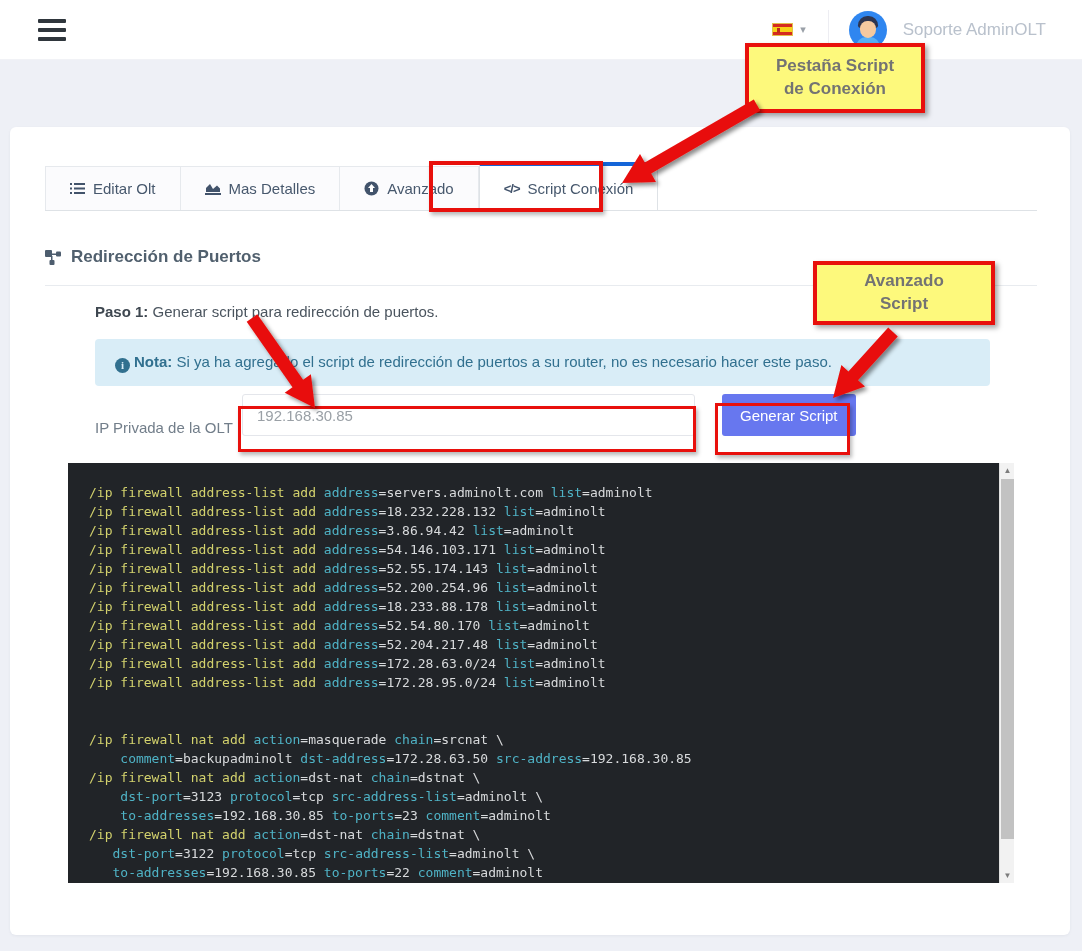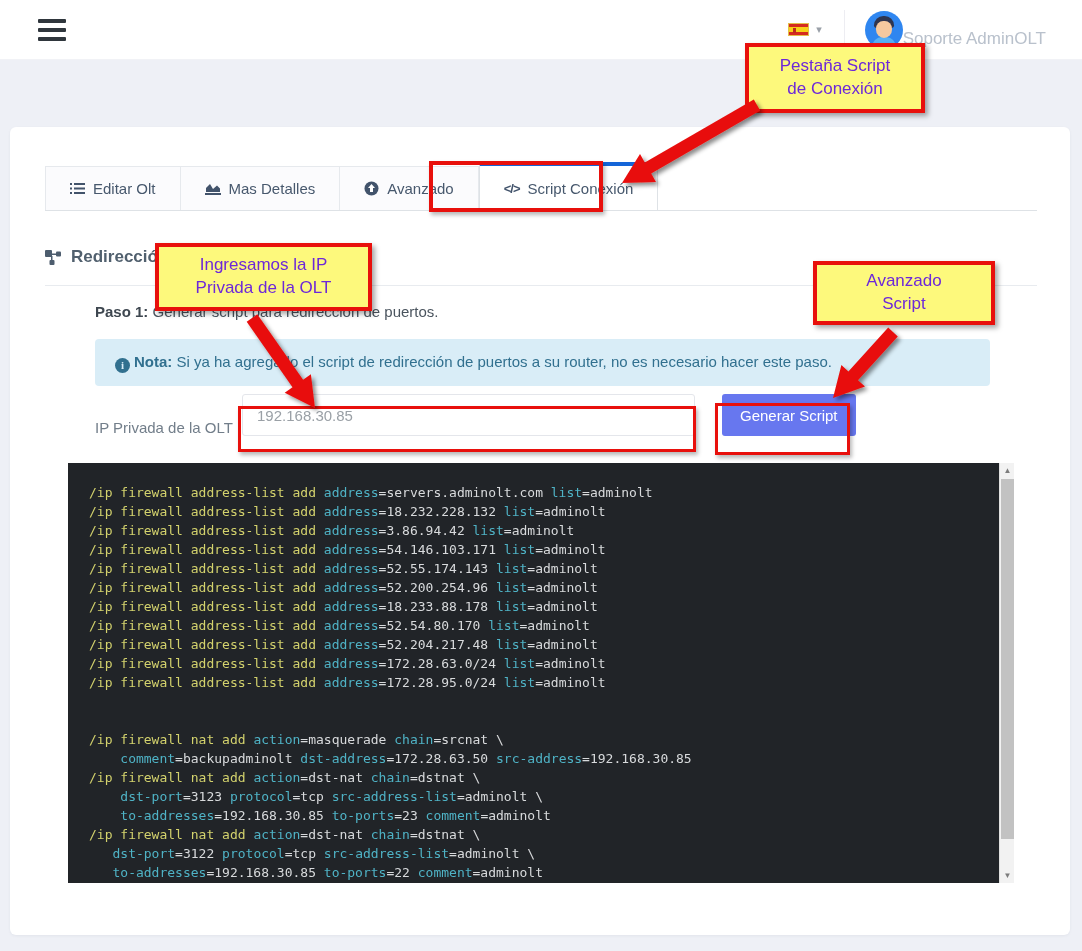--- a/index.html
+++ b/index.html
@@ -17,21 +17,21 @@
           border-bottom:1px solid #f1f2f6;display:flex;align-items:center;padding:0 26px;z-index:2}
   .hamburger{width:28px;height:22px;display:flex;flex-direction:column;justify-content:space-between;cursor:pointer;margin-left:12px}
   .hamburger span{display:block;height:4px;background:#2f363c;border-radius:1px}
   .topbar-right{margin-left:auto;display:flex;align-items:center;height:100%}
   .lang{display:flex;align-items:center;gap:7px;padding:0 22px;height:100%;cursor:pointer}
   .flag{width:21px;height:13px;border:1px solid #e3c04a;position:relative;
         background:linear-gradient(180deg,#d52b1e 0 27%,#f7d117 27% 73%,#d52b1e 73% 100%)}
   .flag i{position:absolute;left:4px;top:4px;width:3px;height:5px;background:#c02a1e}
   .caret{color:#9aa0a8;font-size:11px}
   .sep{width:1px;height:40px;background:#ededf2}
-  .user{display:flex;align-items:flex-end;gap:0;padding:0 10px 0 20px;cursor:pointer}
+  .user{display:flex;align-items:center;gap:16px;padding:0 10px 0 20px;cursor:pointer}
   .avatar{width:38px;height:38px;border-radius:50%;background:#2f86f0;position:relative;overflow:hidden;flex:0 0 auto}
   .avatar .hair{position:absolute;left:9px;top:5px;width:20px;height:12px;background:#2e3550;border-radius:10px 10px 3px 3px}
   .avatar .face{position:absolute;left:11px;top:10px;width:16px;height:17px;background:#f6c99f;border-radius:45% 45% 50% 50%}
   .avatar .shirt{position:absolute;left:7px;top:26px;width:24px;height:14px;background:#58b0f7;border-radius:10px 10px 0 0}
   .user-name{color:#b9c1cc;font-size:17px}
 
   
   .page-head{position:absolute;left:0;top:60px;width:100%;padding:28px 0 0 26px}
   .page-title{display:flex;align-items:center;gap:9px;color:#4a5663;font-size:19px;font-weight:bold}
   .srv-icon{display:inline-flex;flex-direction:column;gap:2px}
@@ -88,21 +88,21 @@
   .vscroll .arrow{position:absolute;left:0;width:15px;height:15px;color:#7c7c7c;font-size:8px;text-align:center;line-height:15px}
   .vscroll .arrow.up{top:0}
   .vscroll .arrow.down{bottom:0}
   .vscroll .thumb{position:absolute;left:1px;top:16px;width:13px;height:360px;background:#c2c2c2}
 
   
   .ann{position:absolute;inset:0;z-index:5;pointer-events:none}
   .ann-rect{position:absolute;border:4px solid var(--annotation-red);box-shadow:2px 3px 4px rgba(0,0,0,.28)}
   .callout{position:absolute;background:var(--callout-yellow);border:4px solid var(--annotation-red);
            box-shadow:3px 3px 5px rgba(0,0,0,.35);display:flex;align-items:center;justify-content:center;
-           text-align:center;font-weight:normal;font-size:17px;color:#6d28d9;line-height:1.35;white-space:pre-line}
+           text-align:center;font-weight:bold;font-size:17px;color:#737373;line-height:1.35;white-space:pre-line}
   .arrows{position:absolute;inset:0;width:100%;height:100%}
 </style>
 </head>
 <body>
 
 <div class="screen">
 
   <div class="topbar">
     <div class="hamburger">
       <span></span>
@@ -209,22 +209,20 @@
 
   </div>
 
   <div class="ann">
     <div class="ann-rect" style="left:429px;top:161px;width:174px;height:51px"></div>
     <div class="ann-rect" style="left:238px;top:406px;width:458px;height:46px;border-width:3px"></div>
     <div class="ann-rect" style="left:715px;top:403px;width:135px;height:52px;border-width:3px"></div>
 
     <div class="callout" style="left:745px;top:43px;width:180px;height:70px">Pestaña Script
 de Conexión</div>
-    <div class="callout" style="left:155px;top:243px;width:217px;height:68px">Ingresamos la IP
-Privada de la OLT</div>
     <div class="callout" style="left:813px;top:261px;width:182px;height:64px">Avanzado
 Script</div>
 
     <svg class="arrows" viewBox="0 0 1082 951">
       <defs>
         <filter id="ash" x="-20%" y="-20%" width="150%" height="150%">
           <feDropShadow dx="3" dy="3" stdDeviation="2" flood-color="#000" flood-opacity="0.45"></feDropShadow>
         </filter>
       </defs>
       <polygon fill="#e8100c" filter="url(#ash)" points="753.8,99.4 644.8,162.4 640,154.1 622,183 656,181.9 651.2,173.6 760.2,110.6"></polygon>

